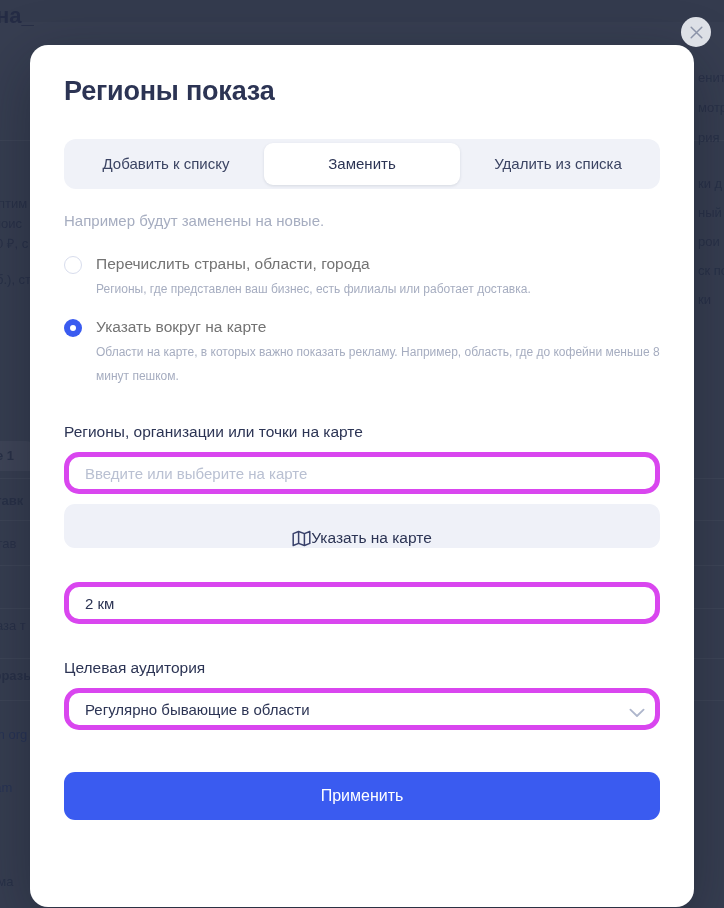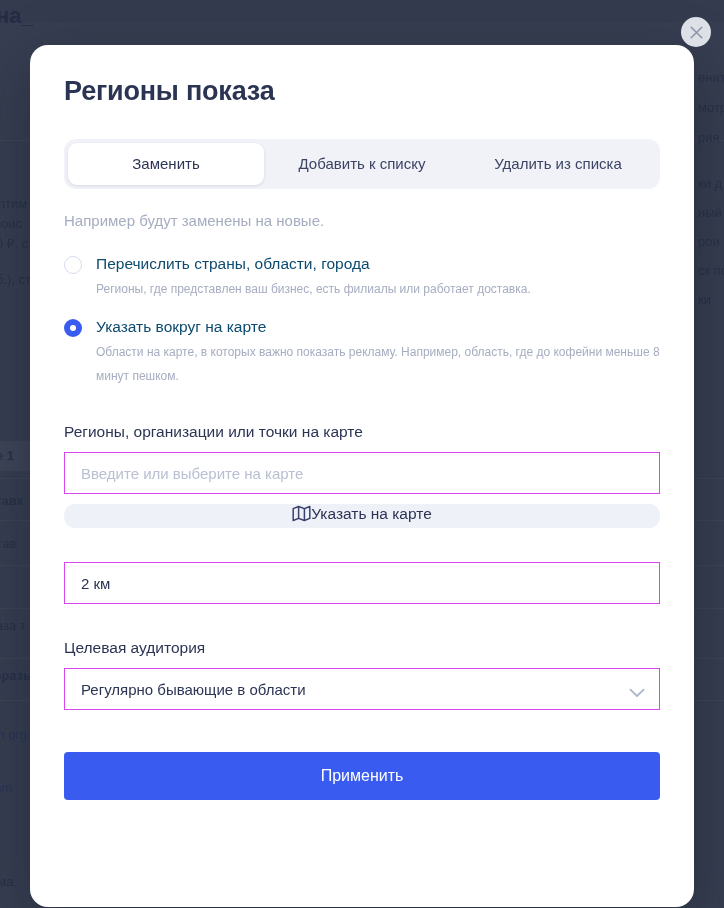--- a/index.html
+++ b/index.html
@@ -168,87 +168,87 @@
     left: 50%; top: 50%;
     width: 6px; height: 6px;
     margin: -3px 0 0 -3px;
     border-radius: 50%;
     background: #ffffff;
   }
   .radio-texts { flex: 1 1 auto; }
   .radio-label {
     font-size: 15.5px;
     line-height: 20px;
-    color: #0c4a6e;
+    color: #737373;
     margin-bottom: 3px;
   }
   .radio-desc {
     font-size: 12px;
     line-height: 24px;
     color: #a6adc0;
   }
 
   
   .field-group { margin-top: 34px; }
   .field-label {
     font-size: 15.5px;
     line-height: 20px;
     color: #2c3454;
     margin-bottom: 10px;
   }
   .text-input {
     width: 100%;
     box-sizing: border-box;
     height: 42px;
-    border: 1px solid #d946ef;
-    border-radius: 0;
+    border: 5px solid #d946ef;
+    border-radius: 15px;
     padding: 0 16px;
     font-size: 15px;
     font-family: inherit;
     color: #2c3454;
     background: #fff;
     outline: none;
   }
   .text-input::placeholder { color: #b9c0d2; }
 
   #map-btn {
     width: 100%;
     box-sizing: border-box;
     margin-top: 10px;
-    height: 24px;
+    height: 44px;
     border: none;
     border-radius: 11px;
     background: #eff1f8;
     color: #2c3454;
     font-size: 15.5px;
     font-family: inherit;
     cursor: pointer;
     display: flex;
-    align-items: flex-start;
+    align-items: flex-end;
     justify-content: center;
     gap: 0;
   }
   #map-btn svg { display: block; }
 
   .select-wrap { position: relative; }
   .select-wrap .chev {
     position: absolute;
     right: 15px;
     top: 50%;
     margin-top: -5px;
     pointer-events: none;
   }
 
   #apply-btn {
     width: 100%;
     box-sizing: border-box;
     margin-top: 42px;
     height: 48px;
     border: none;
-    border-radius: 4px;
+    border-radius: 11px;
     background: #3a5bf0;
     color: #ffffff;
     font-size: 16px;
     font-family: inherit;
     cursor: pointer;
   }
 </style>
 </head>
 <body>
 
@@ -305,22 +305,22 @@
   </span>
 </button>
 
 <div id="modal">
   <div id="modal-inner">
 
     <h1 id="title">Регионы показа</h1>
 
     
     <div id="tabs">
+      <button class="tab">Добавить к списку</button>
       <button class="tab active">Заменить</button>
-      <button class="tab">Добавить к списку</button>
       <button class="tab">Удалить из списка</button>
     </div>
 
     <p id="hint">Например будут заменены на новые.</p>
 
     
     <div class="radio-row">
       <span class="radio-mark"></span>
       <div class="radio-texts">
         <div class="radio-label">Перечислить страны, области, города</div>

